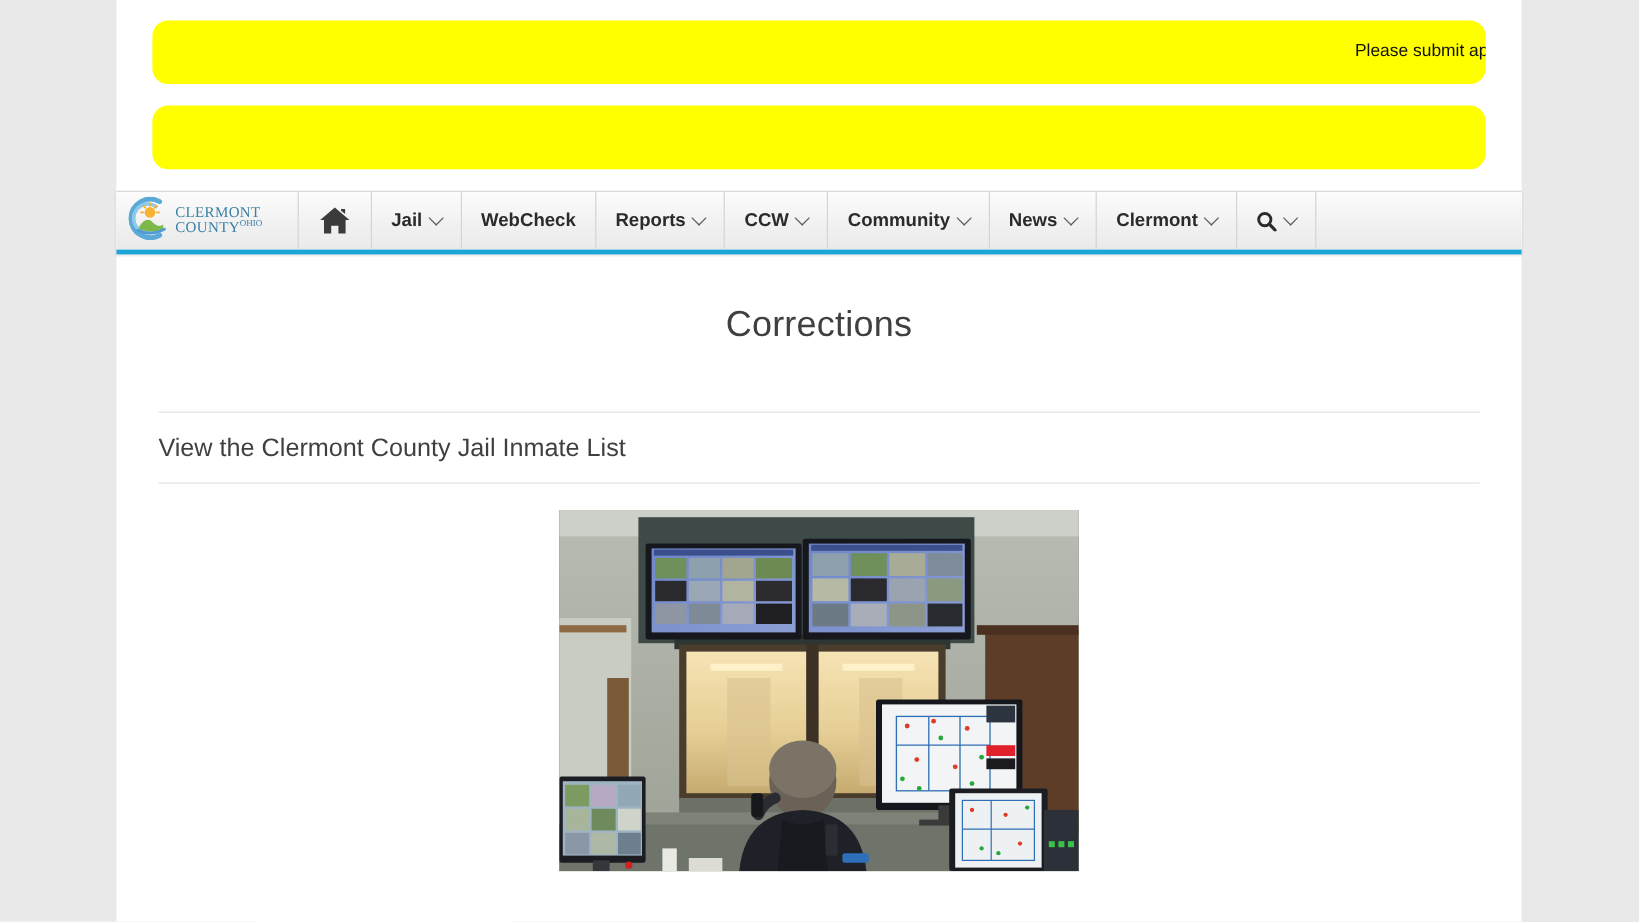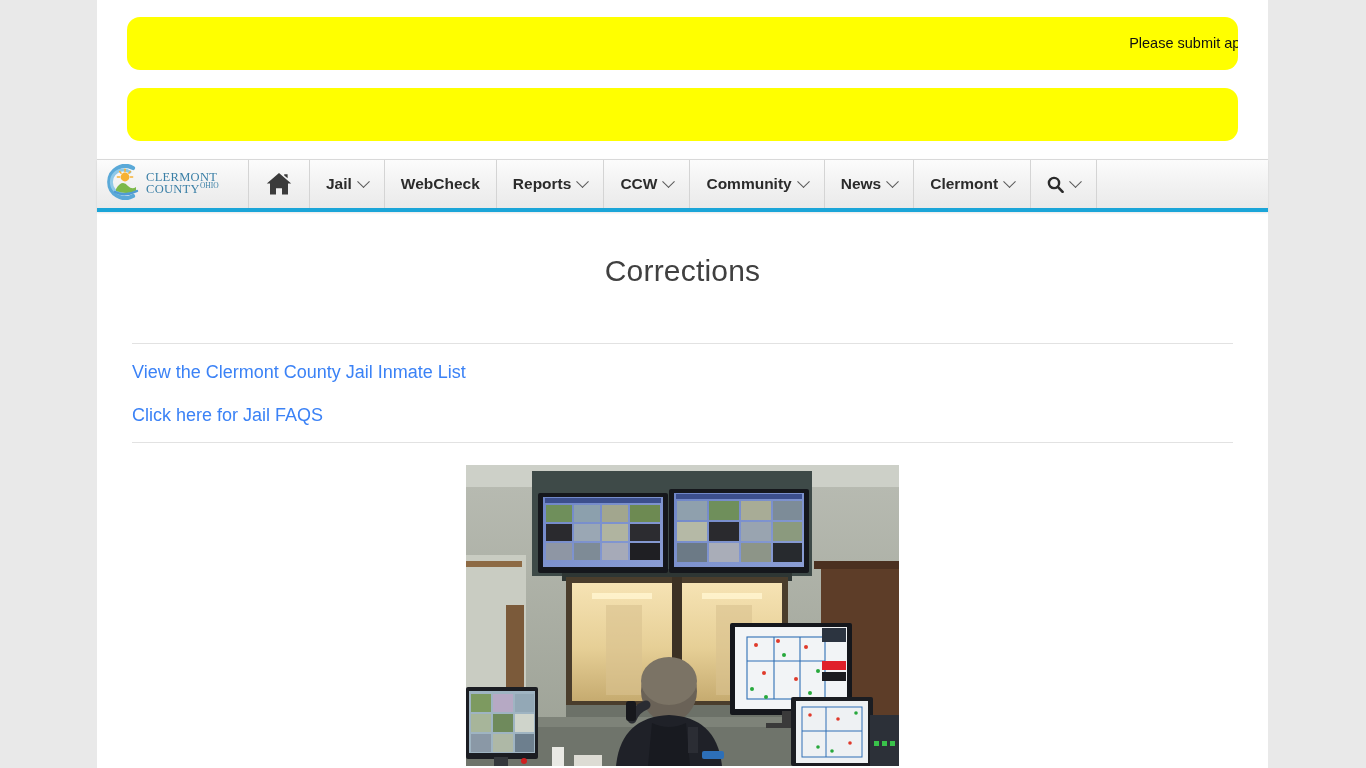--- a/index.html
+++ b/index.html
@@ -107,22 +107,22 @@
     letter-spacing: 0.2px;
   }
   .rule {
     border: none;
     border-top: 1px solid #e2e2e2;
     margin: 55px 0 0 0;
   }
   .links { padding: 18px 0 16px 0; }
   .doc-link {
     display: block;
-    color: #3b82f6;
-    font-size: 18px;
+    color: #404040;
+    font-size: 21px;
     text-decoration: none;
     margin: 0 0 22px 0;
     cursor: pointer;
   }
   .doc-link:last-child { margin-bottom: 0; }
 
   
   .photo-wrap { display: flex; justify-content: center; padding-top: 22px; }
   .photo {
     width: 433px; height: 301px;
@@ -231,21 +231,20 @@
     </div>
   </nav>
 
   <div class="content">
     <h1 class="page-title">Corrections</h1>
 
     <hr class="rule">
 
     <div class="links">
       <a class="doc-link" href="#">View the Clermont County Jail Inmate List</a>
-      <a class="doc-link" href="#">Click here for Jail FAQS</a>
     </div>
 
     <hr class="rule" style="margin-top:0">
 
     <div class="photo-wrap">
       <div class="photo">
         <svg viewBox="0 0 433 301" preserveAspectRatio="xMidYMid slice" aria-hidden="true">
           <defs>
             <linearGradient id="winGlow" x1="0" y1="0" x2="0" y2="1">
               <stop offset="0%" stop-color="#f6e3b4"></stop>

